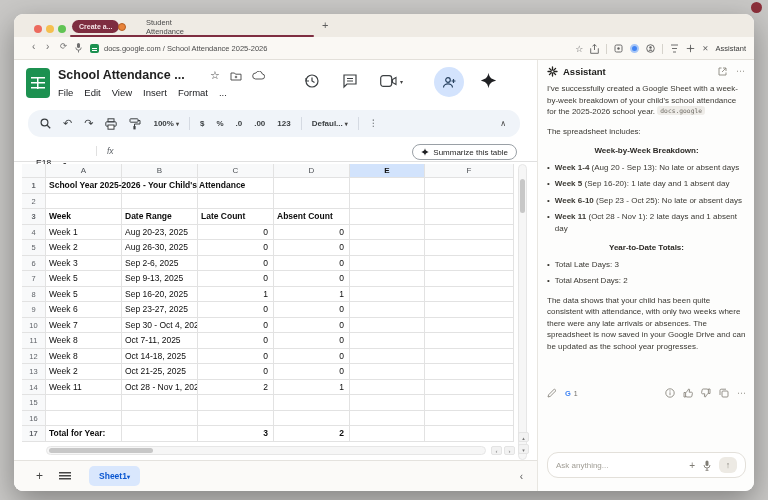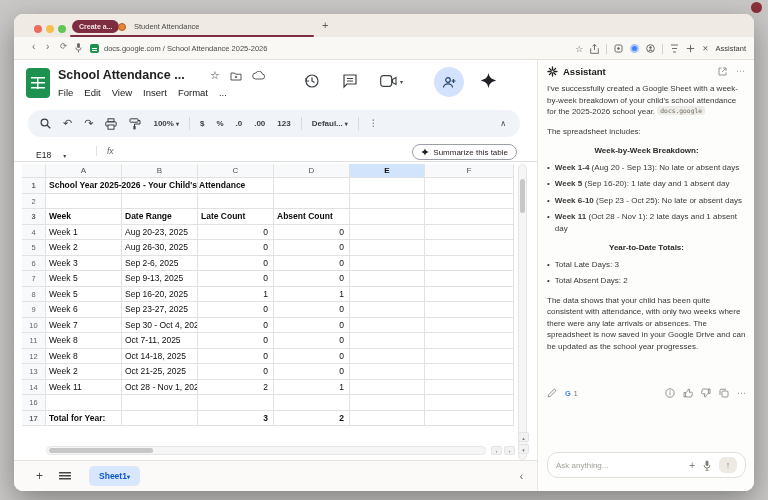--- a/index.html
+++ b/index.html
@@ -6,21 +6,21 @@
   html,body { width:768px; height:500px; overflow:hidden; background:#c9c8c6;
     font-family:"Liberation Sans", sans-serif; -webkit-font-smoothing:antialiased; }
   .window { position:absolute; left:14px; top:14px; width:740px; height:477px;
     border-radius:9px; background:#fff; box-shadow:0 10px 30px rgba(0,0,0,.35); overflow:hidden; }
   
   .tabstrip { position:absolute; left:0; top:0; width:740px; height:23px; background:#efebe4; }
   .tl { position:absolute; top:11px; width:8px; height:8px; border-radius:50%; }
   .tl1{ left:20px; background:#ec6a5e;} .tl2{ left:32px; background:#f5bf4f;} .tl3{ left:44px; background:#61c454;}
   .tabgroup { position:absolute; left:58px; top:6px; height:13px; padding:0 7px; background:#7e2d40;
     border-radius:7px; color:#f4e3e6; font-size:7px; font-weight:700; line-height:13px; }
-  .tab { position:absolute; top:3px; height:19px; display:flex; align-items:center; gap:8px; font-size:7.5px; color:#4b4b4b; }
+  .tab { position:absolute; top:3px; height:19px; display:flex; align-items:center; gap:20px; font-size:7.5px; color:#4b4b4b; }
   .tab.inactive { left:104px; width:86px; }
   .tab.active { left:192px; width:106px; background:#fbfaf8; border-radius:7px 7px 0 0;
     padding:0 8px; color:#2b2b2b; box-shadow:0 0 3px rgba(0,0,0,.12); }
   .grouprule { position:absolute; left:56px; top:21px; width:244px; height:2px; background:#7e2d40; border-radius:1px; }
   .newtab { position:absolute; left:308px; top:5px; font-size:11px; color:#5c5c5c; }
   .favicon-sheets { width:9px; height:9px; background:#1c9150; border-radius:2px; position:relative; flex:none; }
   .favicon-sheets:after { content:""; position:absolute; left:2px; top:2px; right:2px; bottom:2px;
     background:linear-gradient(#fff,#fff) 0 1.5px/5px 1px no-repeat, linear-gradient(#fff,#fff) 0 3.5px/5px 1px no-repeat; }
   .favicon-dot { width:8px; height:8px; border-radius:50%; background:#e8833a; border:1.5px solid #b55f22; flex:none; }
   .addrbar { position:absolute; left:0; top:23px; width:740px; height:23px; background:#faf8f4; border-bottom:1px solid #e3e0da; }
@@ -47,21 +47,21 @@
   
   .toolbar { position:absolute; left:14px; top:50px; width:492px; height:27px; background:#f0f4f9; border-radius:13px;
     display:flex; align-items:center; font-size:8.5px; color:#3c4043; }
   .tb { margin:0 6px; display:flex; align-items:center; gap:2px; flex:none; }
   .tb.txt { font-weight:600; font-size:8px; }
   .tdiv { width:1px; height:13px; background:#d5dae2; margin:0 4px; flex:none; }
   .caret { font-size:6px; color:#444; }
   .tb-glyph { font-size:11px; line-height:1; }
   
   .fbar { position:absolute; left:0; top:82px; width:523px; height:20px; border-bottom:1px solid #e0e0e0; background:#fff; }
-  .namebox { position:absolute; left:22px; top:8px; font-size:8.5px; color:#202124; display:flex; gap:12px; align-items:center; }
+  .namebox { position:absolute; left:22px; top:16px; font-size:8.5px; color:#202124; display:flex; gap:12px; align-items:center; }
   .fx { position:absolute; left:82px; top:4px; font-size:8.5px; font-style:italic; color:#5f6368;
     border-left:1px solid #e0e0e0; padding-left:10px; }
   .summarize { position:absolute; right:20px; top:2px; height:16px; border:1px solid #9aa0a6; border-radius:9px;
     display:flex; align-items:center; gap:4px; padding:0 8px; font-size:8px; color:#1f1f1f; background:#fff; }
   
   .grid { position:absolute; left:8px; top:104px; width:492px; }
   .grow { display:flex; }
   .gc { border-right:1px solid #e2e2e2; border-bottom:1px solid #e2e2e2; height:15.5px; line-height:15px;
     font-size:8.5px; color:#0d0d0d; padding:0 3px; overflow:hidden; white-space:nowrap; background:#fff; }
   .ghead .gc { height:14px; line-height:13px; background:#f8f9fa; color:#4d5156; text-align:center; font-size:8px; padding:0; }
@@ -441,20 +441,29 @@
             <div class="gc cw4 right">0</div>
             <div class="gc cw5"></div>
             <div class="gc cw6"></div>
           </div>
           <div class="grow">
             <div class="gc cw0 num">14</div>
             <div class="gc cw1">Week 11</div>
             <div class="gc cw2">Oct 28 - Nov 1, 2025</div>
             <div class="gc cw3 right">2</div>
             <div class="gc cw4 right">1</div>
+            <div class="gc cw5"></div>
+            <div class="gc cw6"></div>
+          </div>
+          <div class="grow">
+            <div class="gc cw0 num">15</div>
+            <div class="gc cw1"></div>
+            <div class="gc cw2"></div>
+            <div class="gc cw3"></div>
+            <div class="gc cw4"></div>
             <div class="gc cw5"></div>
             <div class="gc cw6"></div>
           </div>
           <div class="grow">
             <div class="gc cw0 num">16</div>
             <div class="gc cw1"></div>
             <div class="gc cw2"></div>
             <div class="gc cw3"></div>
             <div class="gc cw4"></div>
             <div class="gc cw5"></div>

